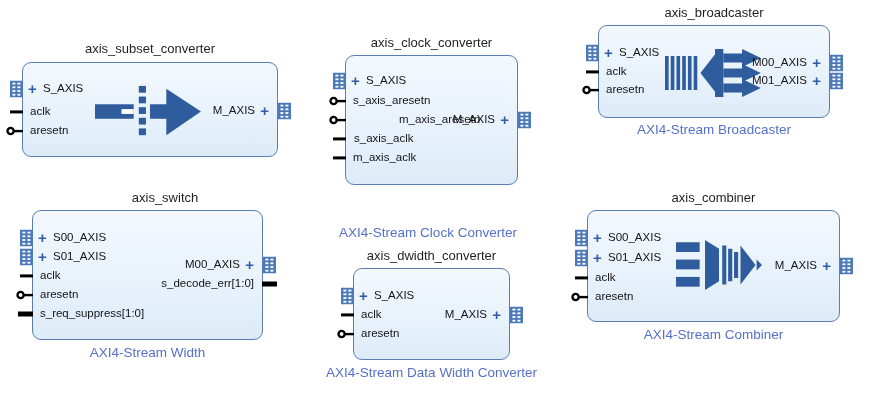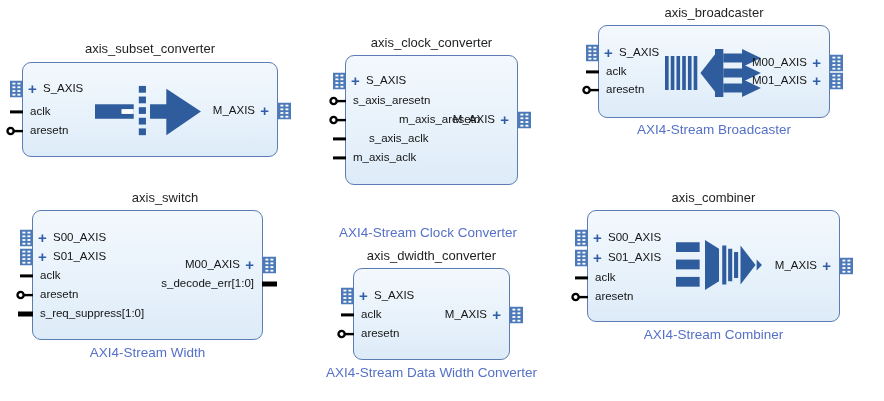--- a/index.html
+++ b/index.html
@@ -104,21 +104,21 @@
     <rect x="8" y="4.4" width="9" height="2.4" fill="#000"></rect>
     <circle cx="4.6" cy="5.5" r="3.1" fill="#fff" stroke="#000" stroke-width="2.4"></circle>
         </svg></div>
       <div class="port-label" style="left: 7px; top: 45px;">s_axis_aresetn</div>
       <div class="pin-marker" style="left: -17px; top: 64px;"><svg width="17" height="11" viewBox="0 0 17 11">
     <rect x="8" y="4.4" width="9" height="2.4" fill="#000"></rect>
     <circle cx="4.6" cy="5.5" r="3.1" fill="#fff" stroke="#000" stroke-width="2.4"></circle>
         </svg></div>
       <div class="port-label" style="left: 7px; top: 64px; margin-left: 46px;">m_axis_aresetn</div>
       <div class="stub-clock" style="left: -13px; width: 13px; top: 83px;"></div>
-      <div class="port-label" style="left: 23px; top: 83px;">s_axis_aclk</div>
+      <div class="port-label" style="left: 8px; top: 83px;">s_axis_aclk</div>
       <div class="stub-clock" style="left: -13px; width: 13px; top: 102px;"></div>
       <div class="port-label" style="left: 7px; top: 102px;">m_axis_aclk</div>
       <div class="port-label right" style="right: 22px; top: 64px;">M_AXIS</div>
       <div class="plus-glyph" style="right: 8px; top: 64px;">+</div>
       <div class="pin-marker" style="right: -13.5px; top: 64px;"><svg width="13" height="17" viewBox="0 0 13 17">
           <rect x="0" y="0" width="13" height="17" fill="#4c79b7"></rect>
           <rect x="2.4" y="2.2" width="3" height="1.8" fill="#fff"></rect>
           <rect x="7.4" y="2.2" width="3" height="1.8" fill="#fff"></rect>
           <rect x="2.4" y="5.9" width="3" height="1.8" fill="#fff"></rect>
           <rect x="7.4" y="5.9" width="3" height="1.8" fill="#fff"></rect>

